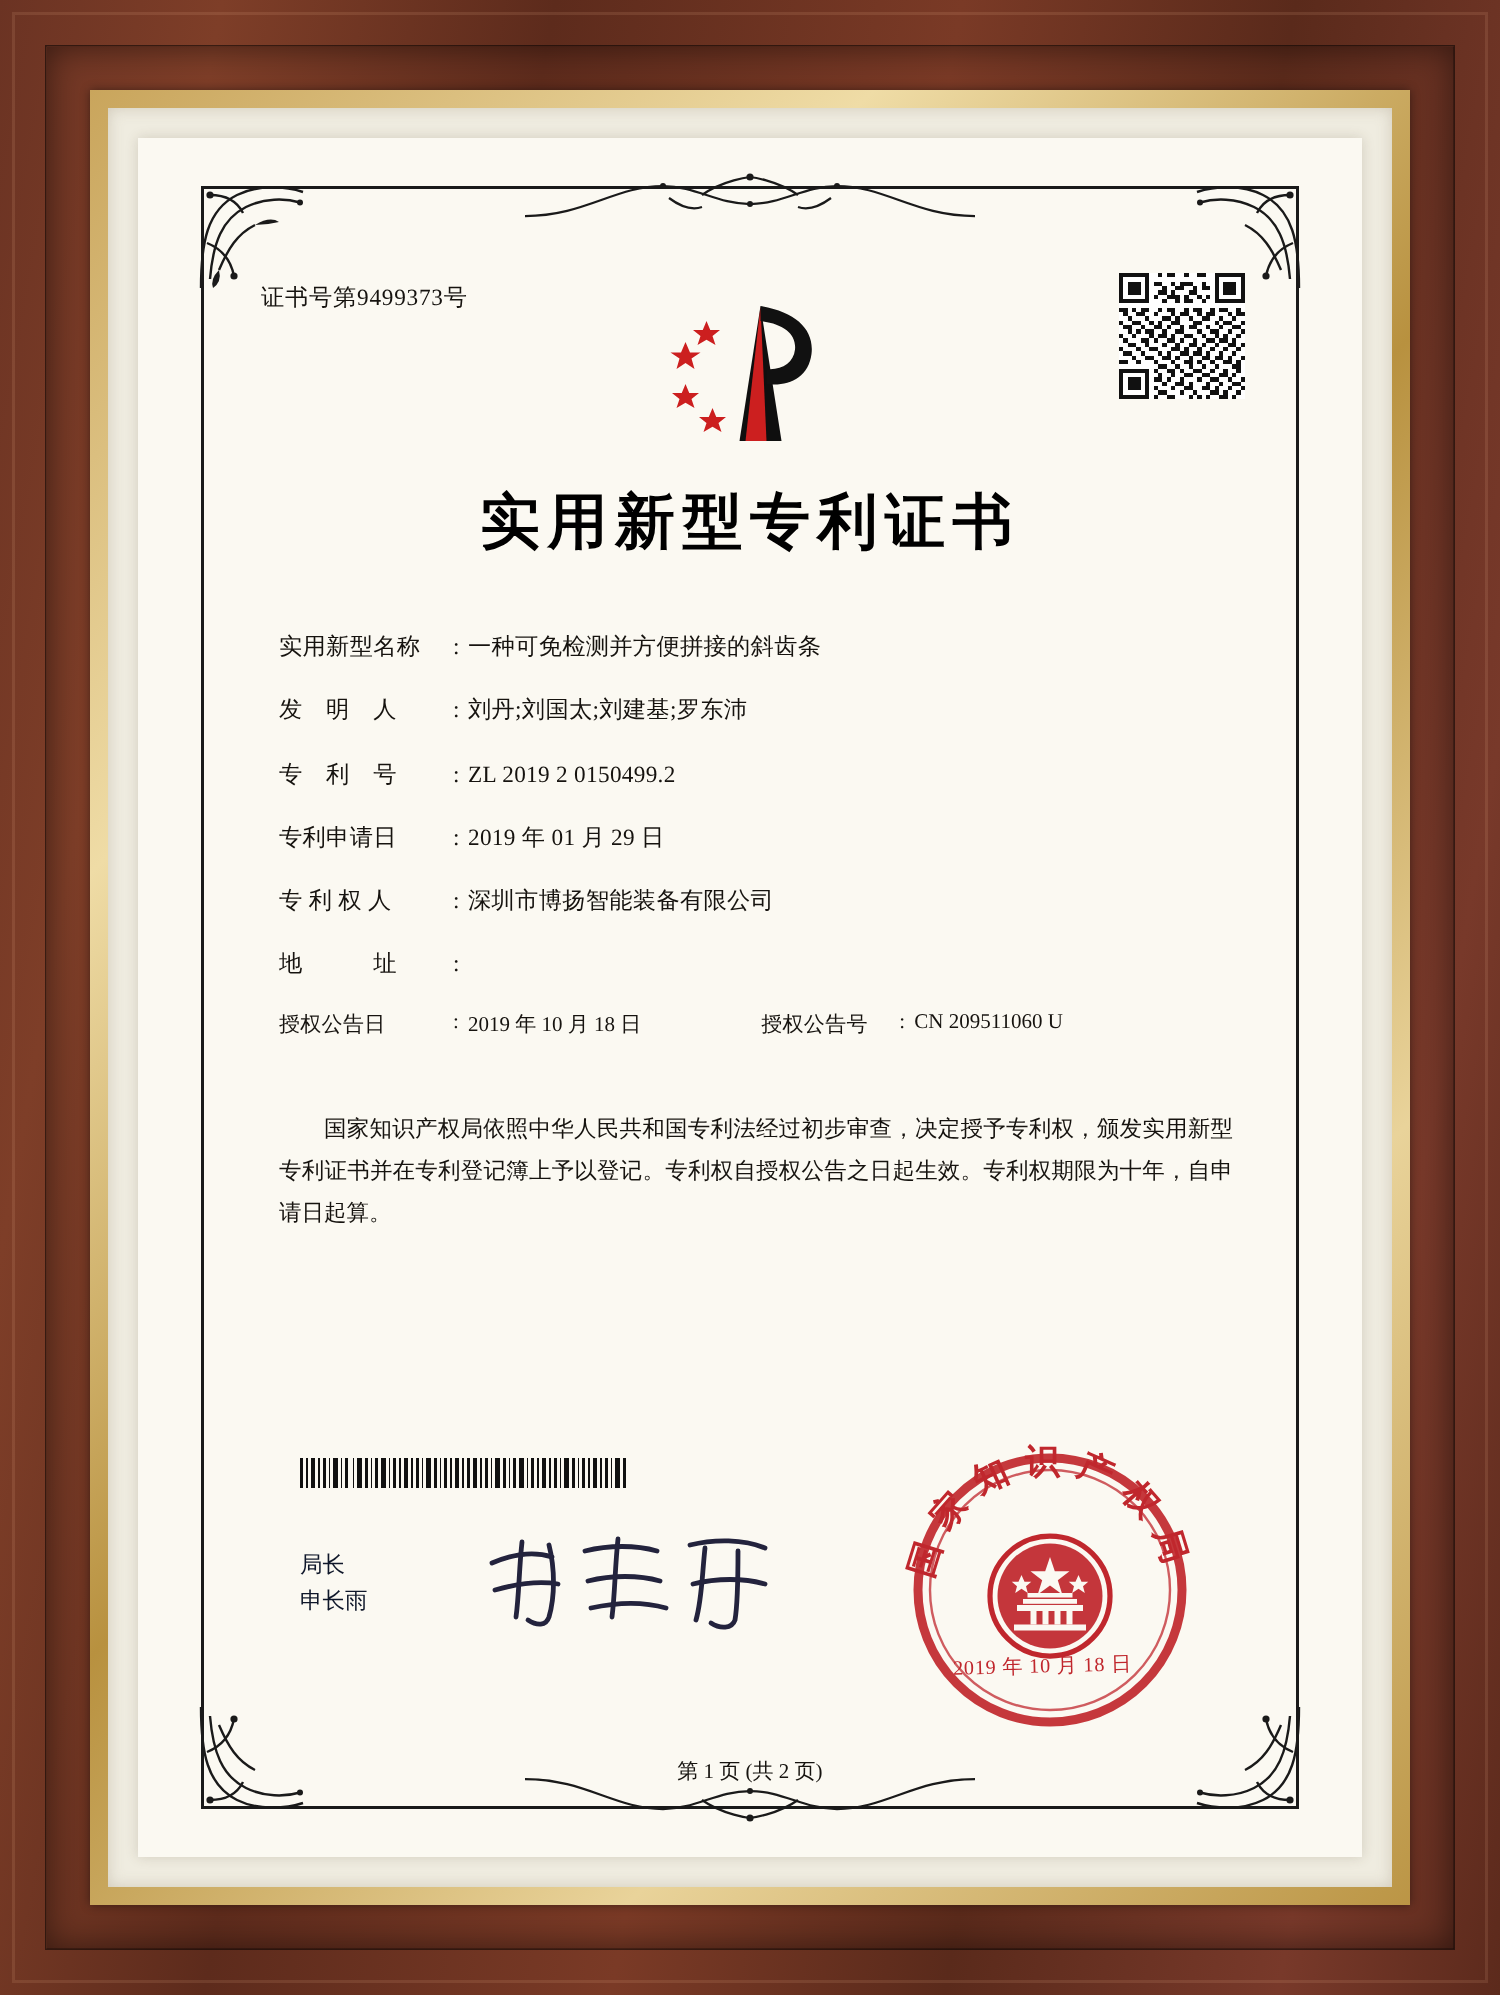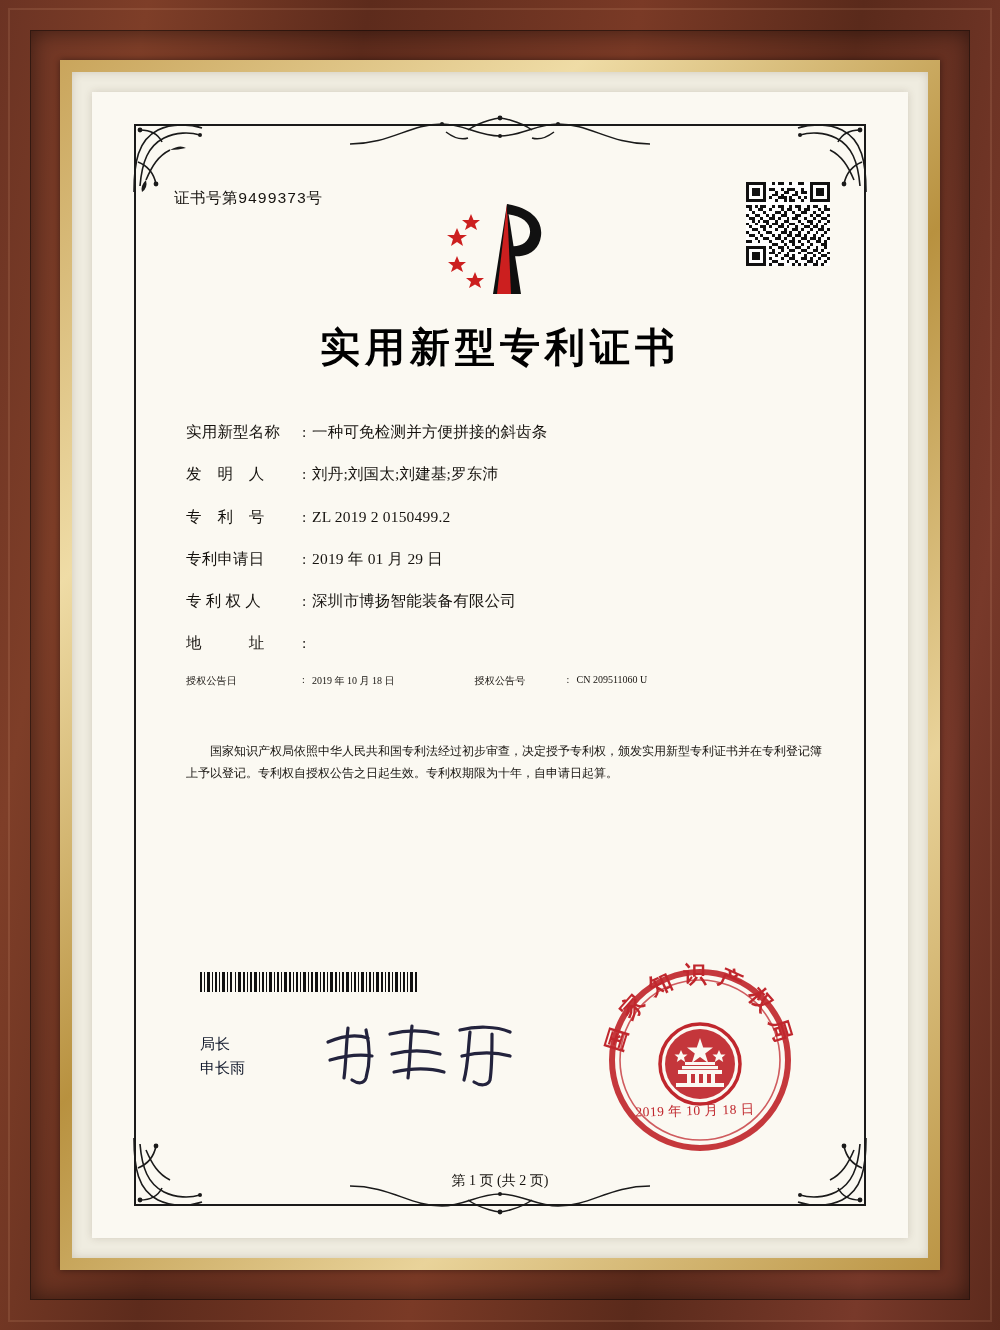--- a/index.html
+++ b/index.html
@@ -99,21 +99,20 @@
     left: 0; top: 0;
     width: 816px; height: 1146px;
   }
   .cert-no {
     position: absolute;
     left: 82px; top: 96px;
     font-size: 15.5px;
     color: #16130f;
     letter-spacing: 0.5px;
     white-space: nowrap;
-    font-family: Liberation Mono, monospace;
   }
   .logo {
     position: absolute;
     left: 50%; top: 98px;
     transform: translateX(-50%);
     width: 130px; height: 110px;
   }
   .qr {
     position: absolute;
     right: 78px; top: 90px;
@@ -155,34 +154,34 @@
   }
   .f-value {
     flex: 1 1 auto;
     letter-spacing: 0.2px;
   }
   .f-value.addr { line-height: 1.55; }
   .row-inline {
     display: flex;
     align-items: flex-start;
     margin-bottom: 19px;
-    font-size: 10px;
+    font-size: 14px;
     color: #16130f;
   }
   .inline-second {
     margin-left: 80px;
     display: flex;
   }
   .inline-second .f-label { width: 92px; flex: 0 0 92px; }
 
   .paragraphs {
     position: absolute;
     left: 94px; top: 648px;
     width: 636px;
-    font-size: 12px;
+    font-size: 15px;
     color: #16130f;
     line-height: 1.85;
     text-align: justify;
   }
   .paragraphs p {
     margin: 0 0 6px 0;
     text-indent: 2em;
   }
 
   

